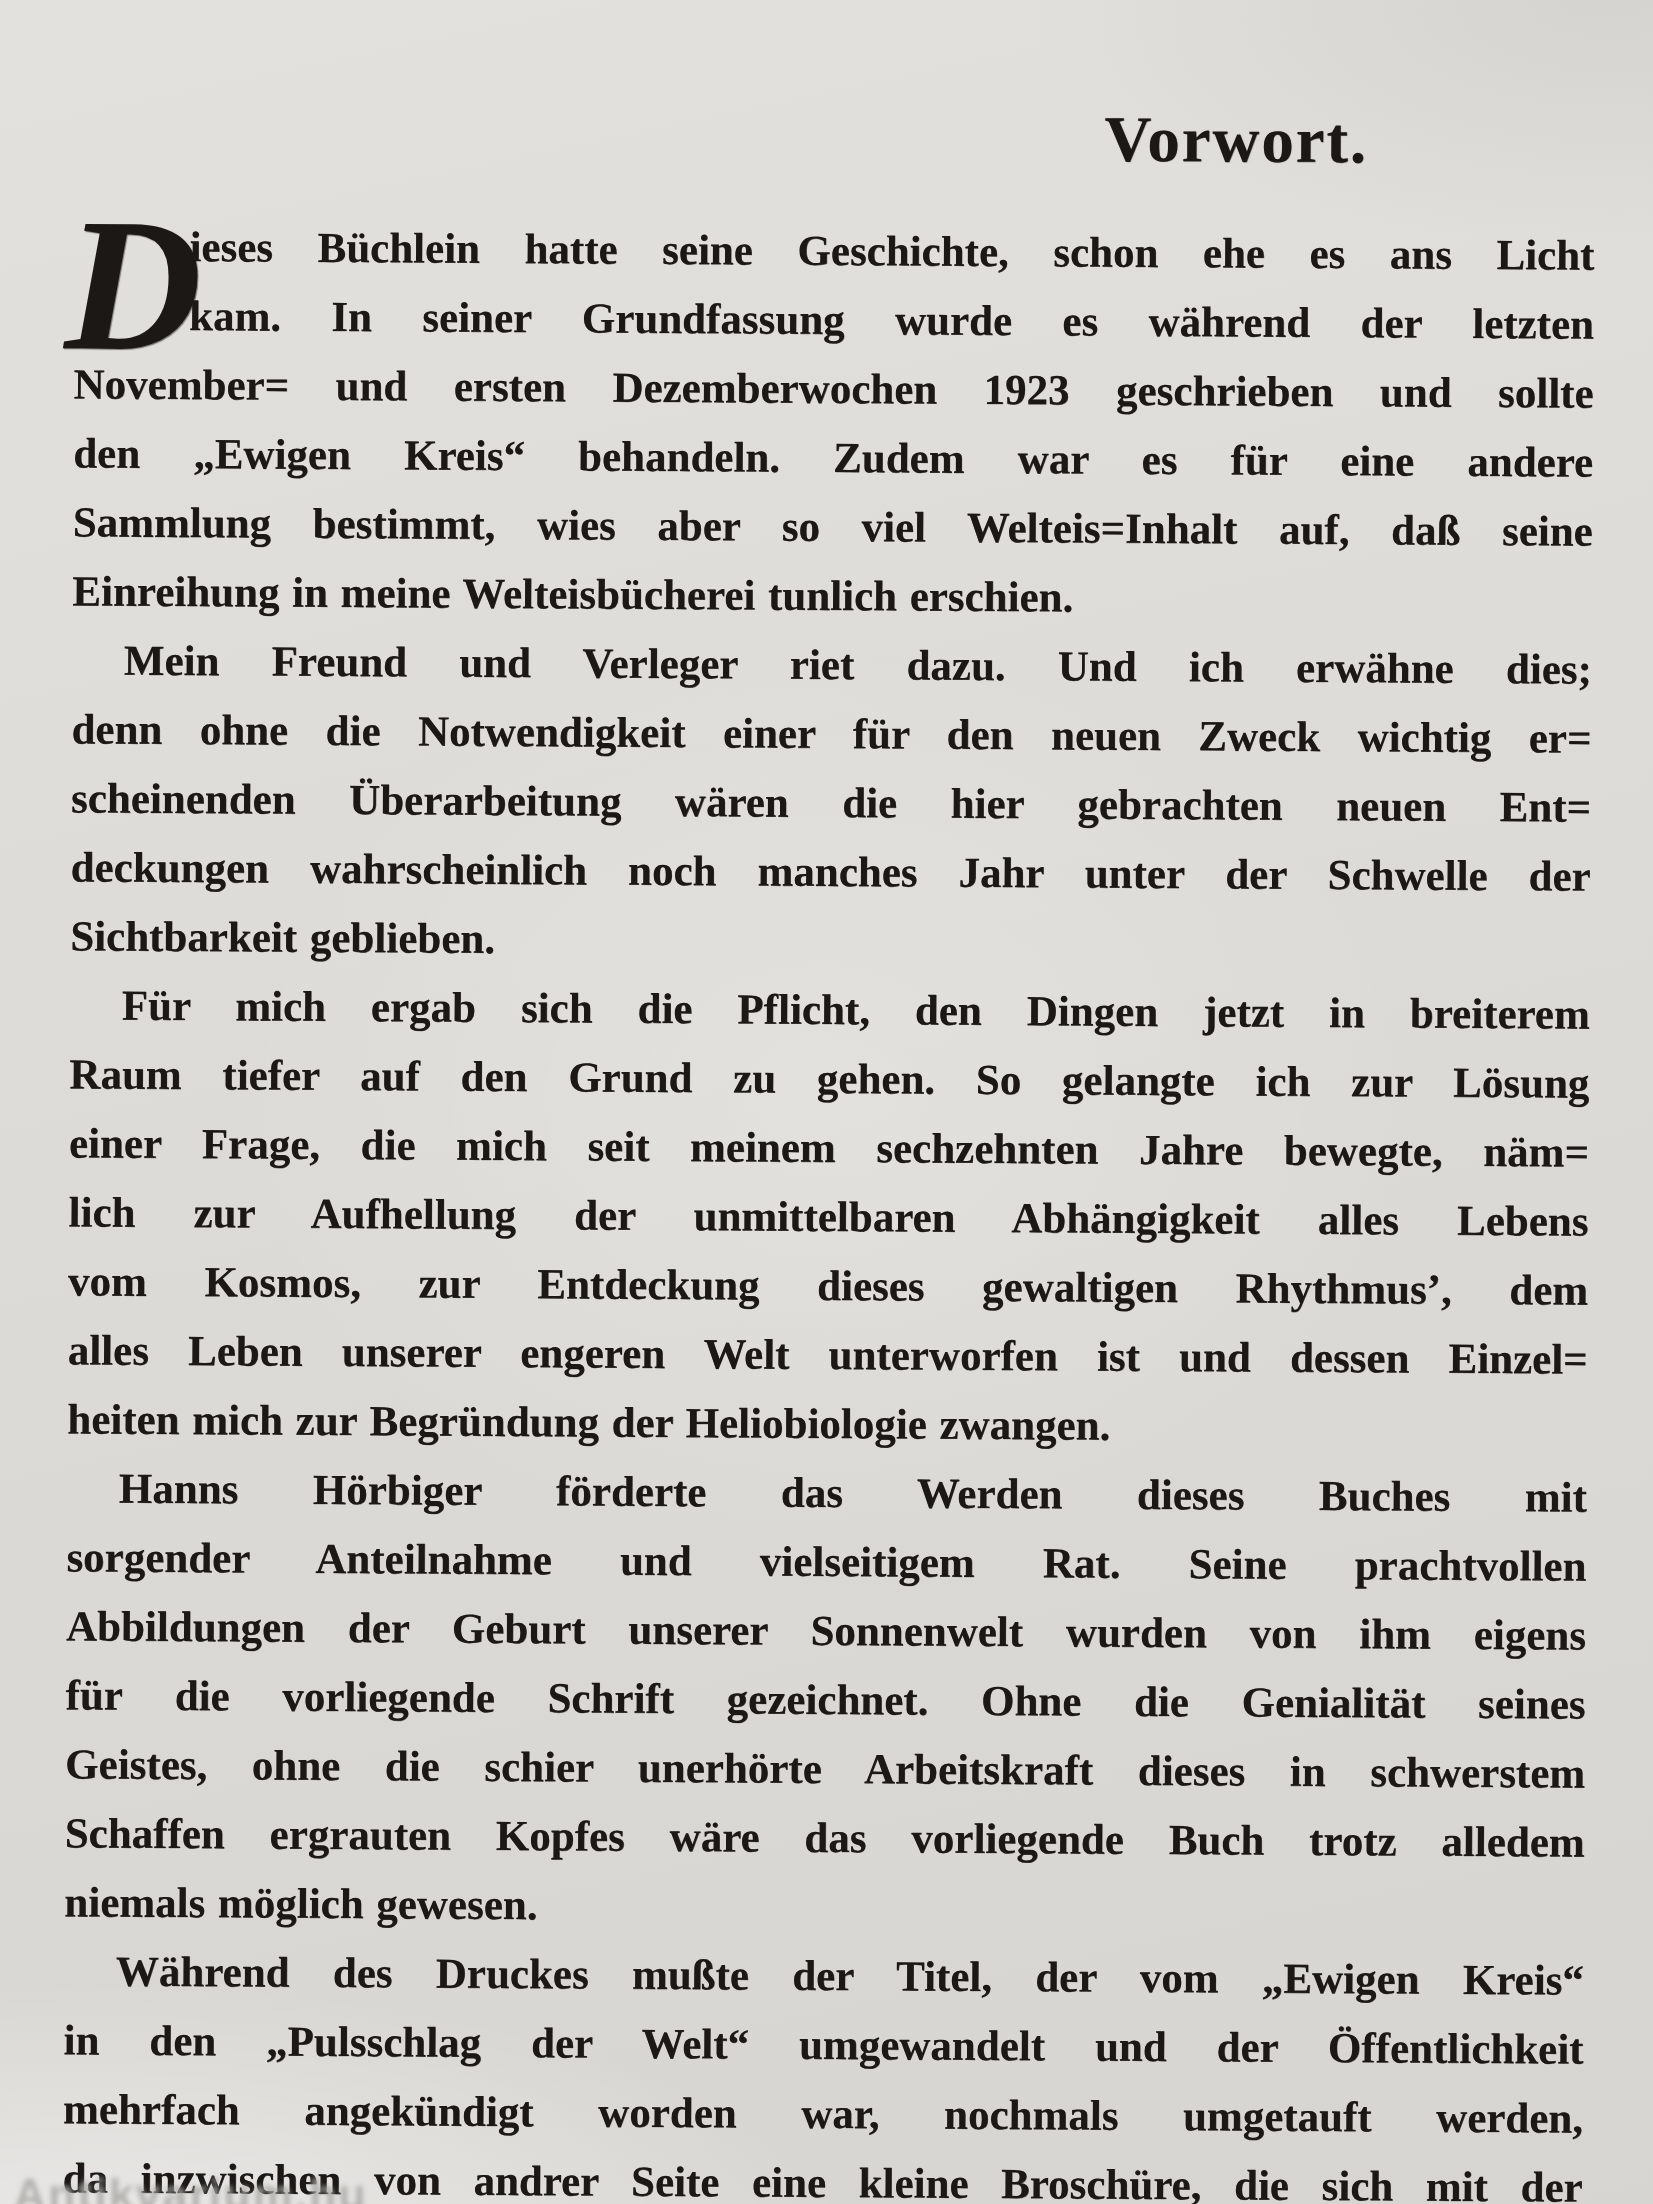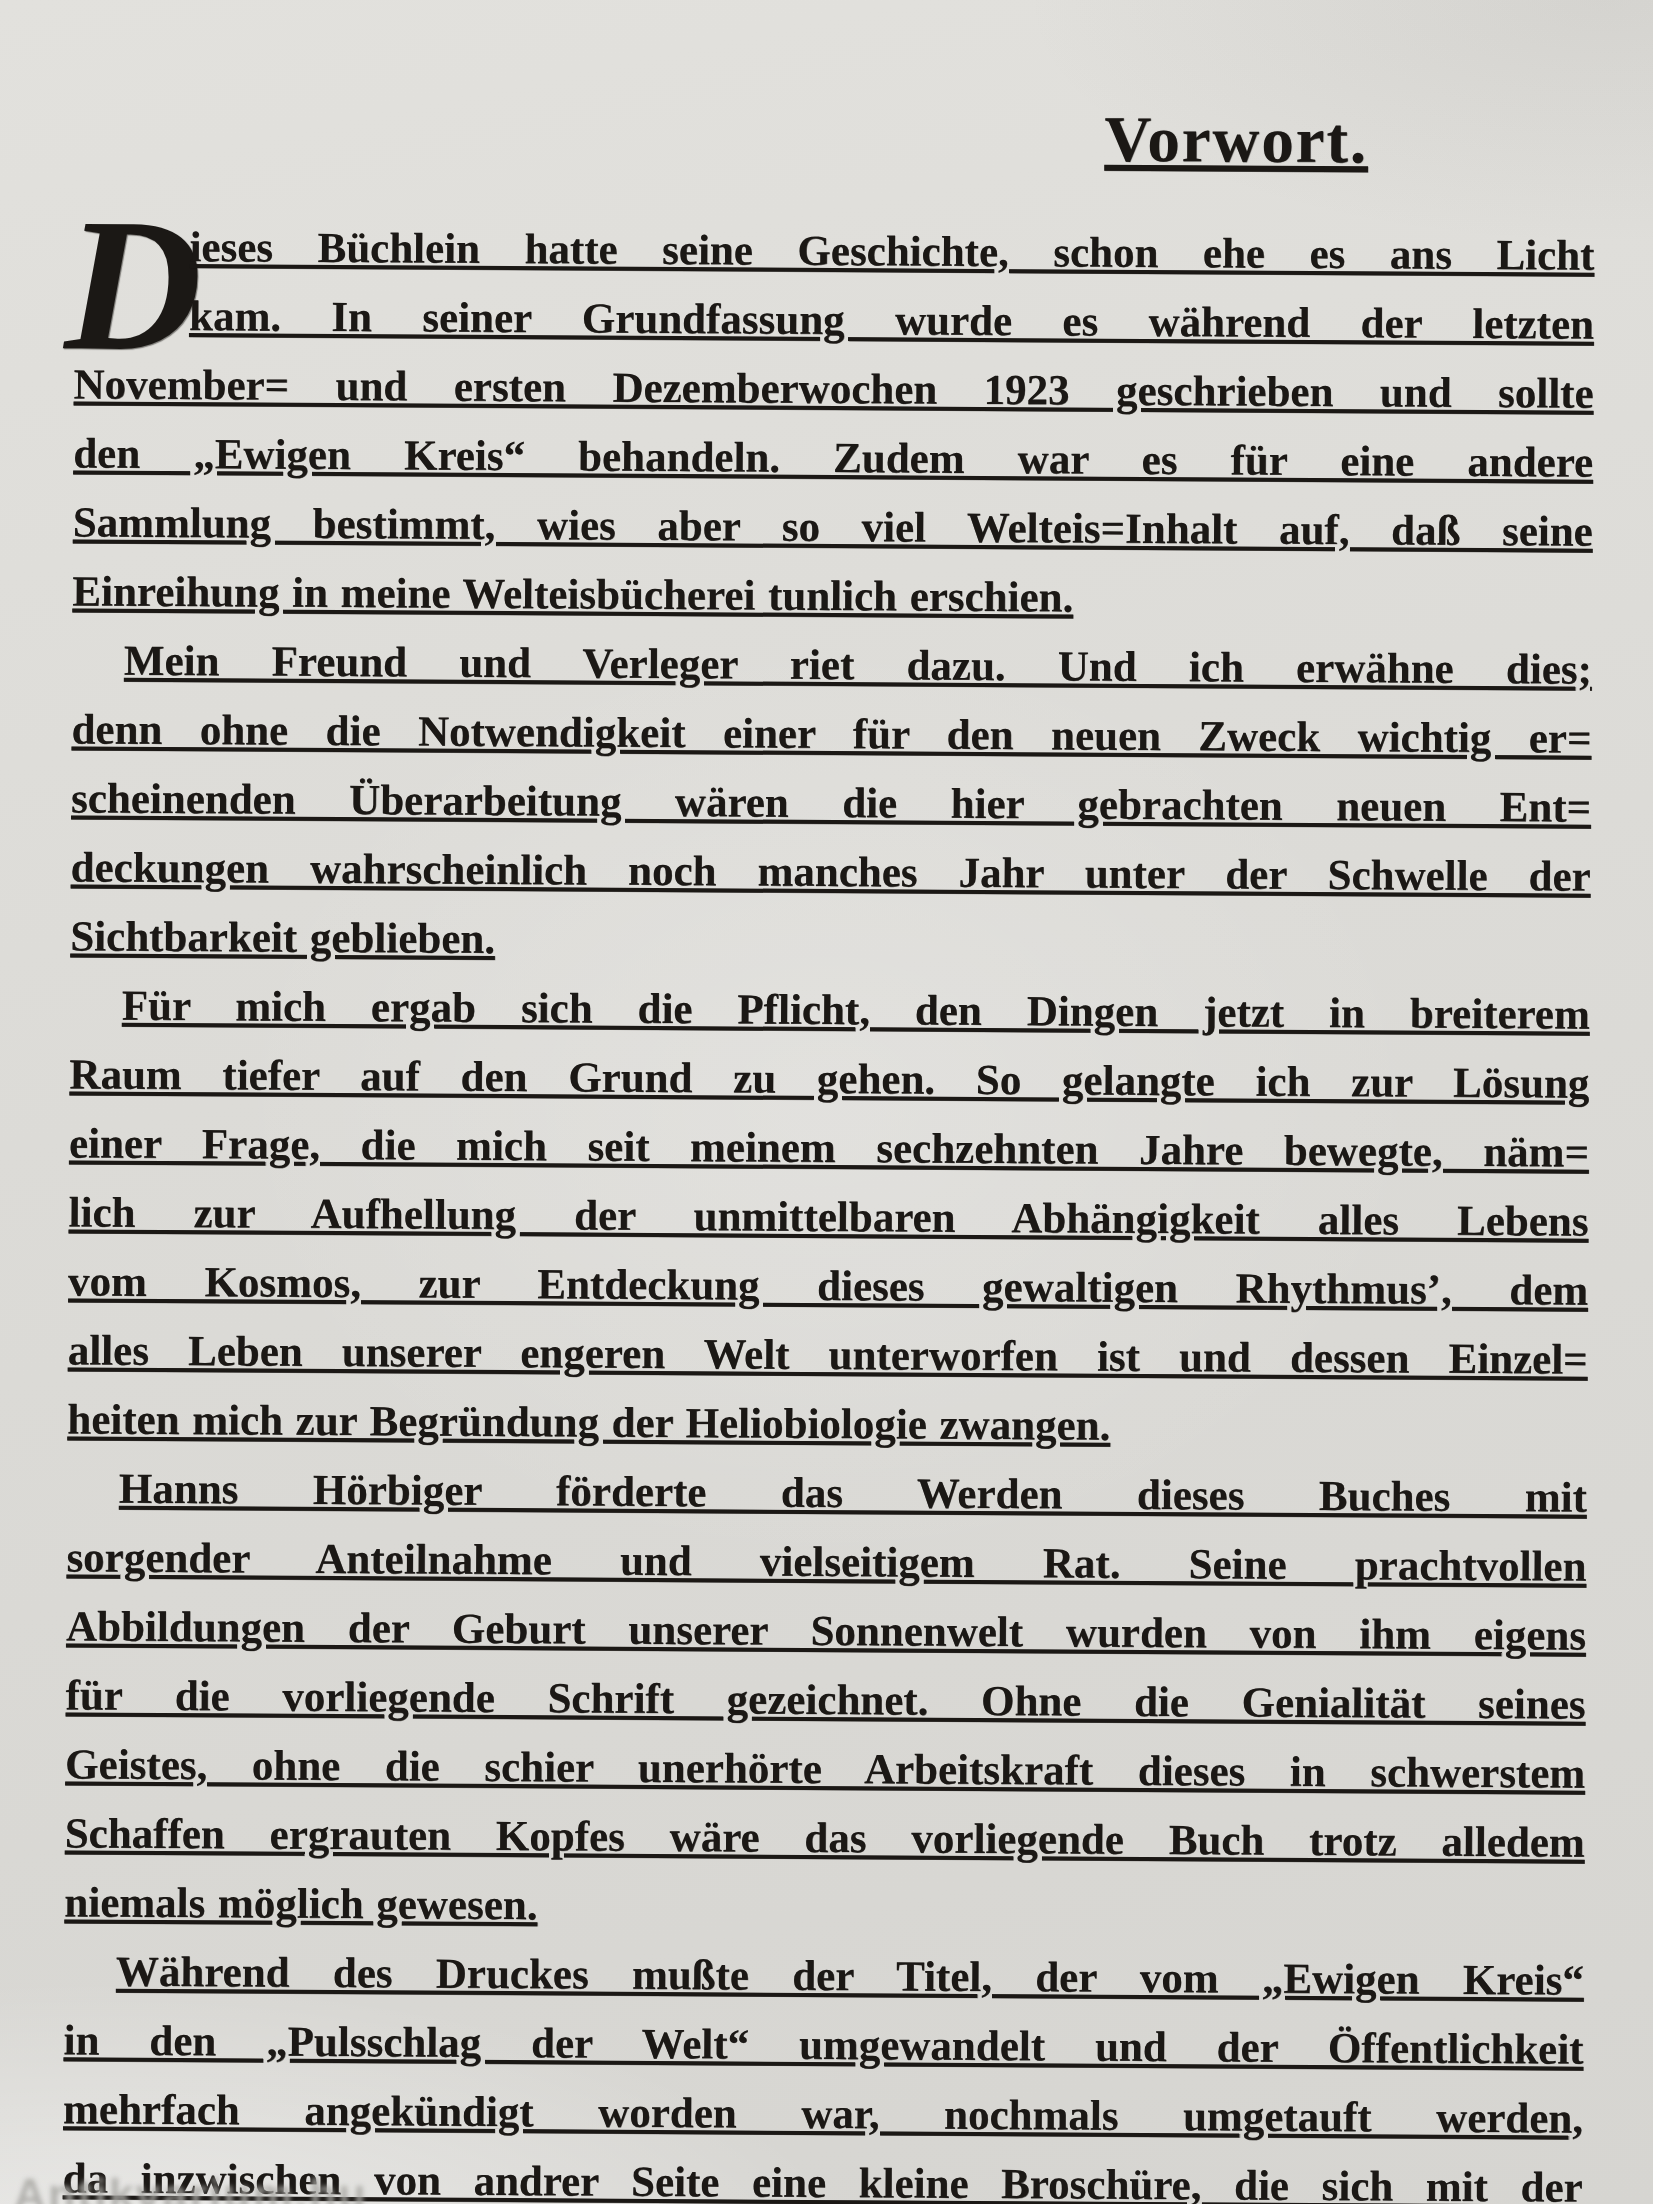--- a/index.html
+++ b/index.html
@@ -7,21 +7,20 @@
     position:relative;
     width:1654px;height:2205px;
     overflow:hidden;
     background:
       radial-gradient(1261px 505px at 6% 104%, rgba(255,255,255,0.55), rgba(255,255,255,0) 62%),
       radial-gradient(970px 408px at 97% 0%, rgba(110,108,104,0.10), rgba(110,108,104,0) 60%),
       radial-gradient(873px 679px at 50% 50%, rgba(255,255,255,0.18), rgba(255,255,255,0) 70%),
       linear-gradient(168deg,#e2e1dd 0%,#dcdbd7 45%,#d6d5d1 100%);
     font-family:"Liberation Serif","DejaVu Serif",serif;
     color:#1b1815;
-    text-decoration:underline;
   }
   .tilt{transform:rotate(0.35deg);transform-origin:50% 0;}
   .title{
     margin:0;
     padding:101px 285px 0 0;
     font-size:65px;
     line-height:72px;
     font-weight:bold;
     text-align:right;
     letter-spacing:1.9px;

